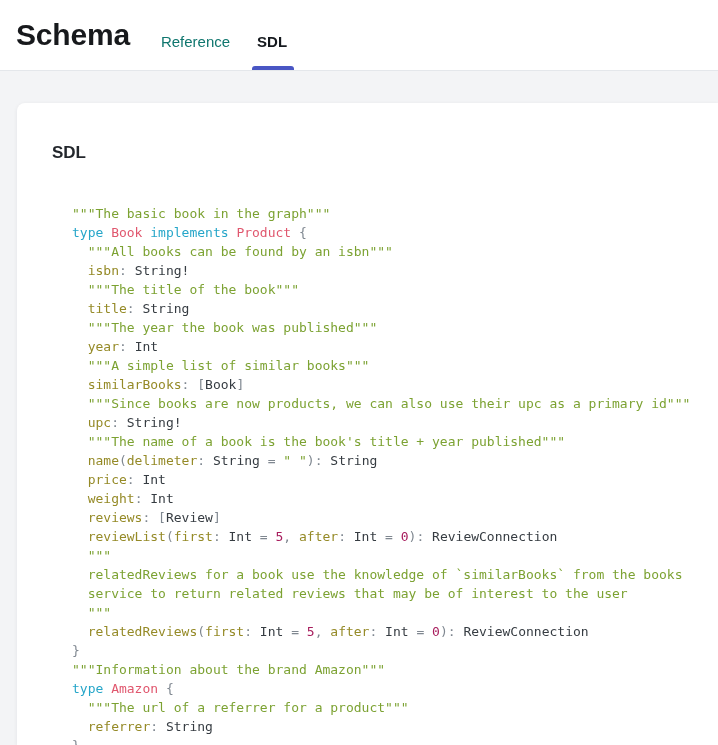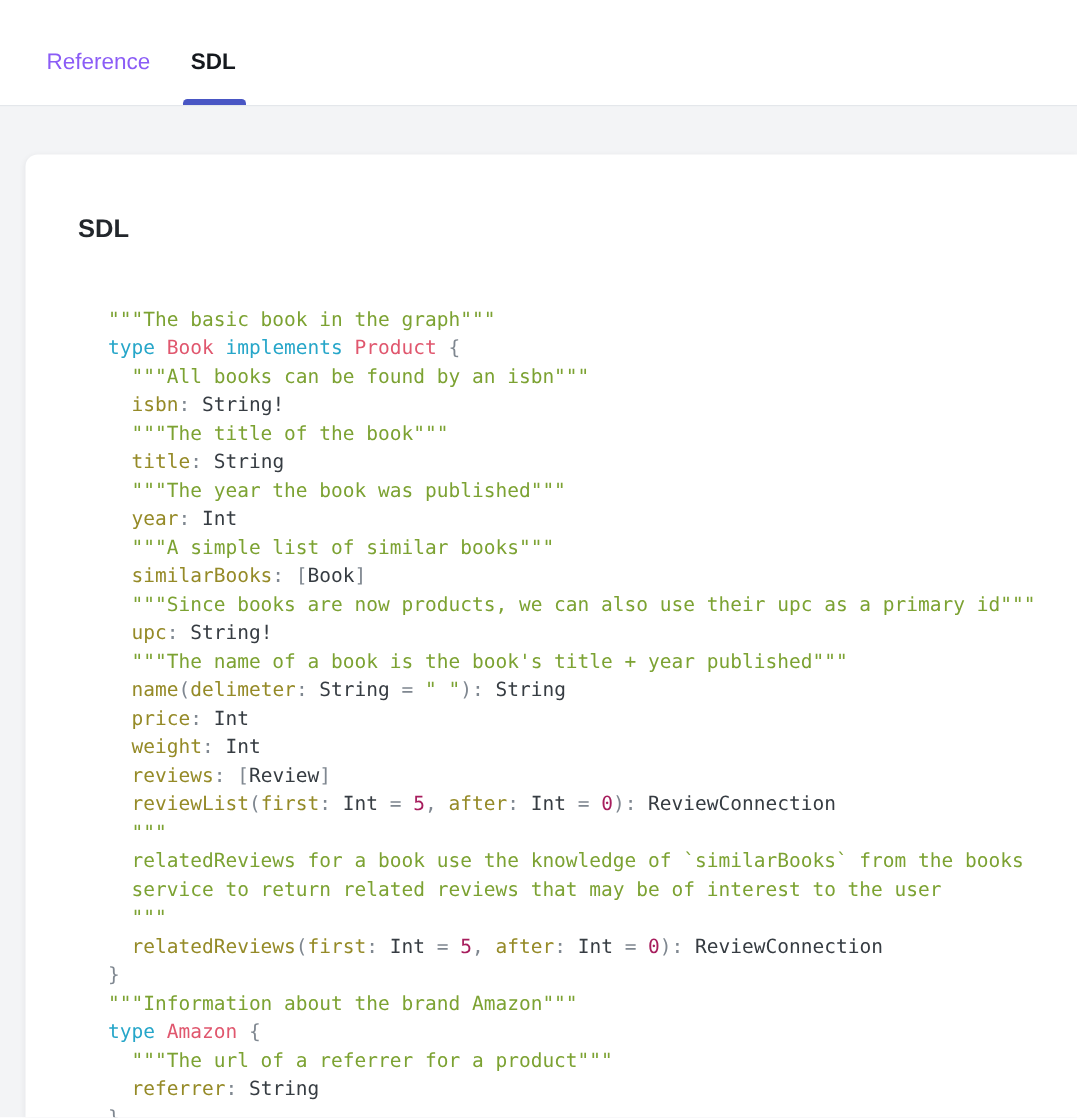--- a/index.html
+++ b/index.html
@@ -34,21 +34,21 @@
     gap: 27px;
     margin-left: 31px;
     padding-top: 12px;
   }
   .tab {
     position: relative;
     height: 100%;
     display: flex;
     align-items: center;
     font-size: 15px;
-    color: #8b5cf6;
+    color: #0f766e;
     cursor: pointer;
     white-space: nowrap;
   }
   .tab.active { color: #15191e; font-weight: 700; }
   .tab .underline {
     position: absolute;
     left: -5px; right: -7px;
     bottom: 0;
     height: 4px;
     background: var(--accent);
@@ -81,20 +81,21 @@
     font-size: 13px;
     line-height: 19px;
     white-space: pre;
   }
   .code-line { height: 19px; }
 </style>
 </head>
 <body>
 
 <div class="header">
+  <h1 class="page-title">Schema</h1>
   <nav class="tab-bar">
     <div class="tab">Reference</div>
     <div class="tab active">
       <span>SDL</span>
       <span class="underline"></span>
     </div>
   </nav>
 </div>
 
 <div class="content">

